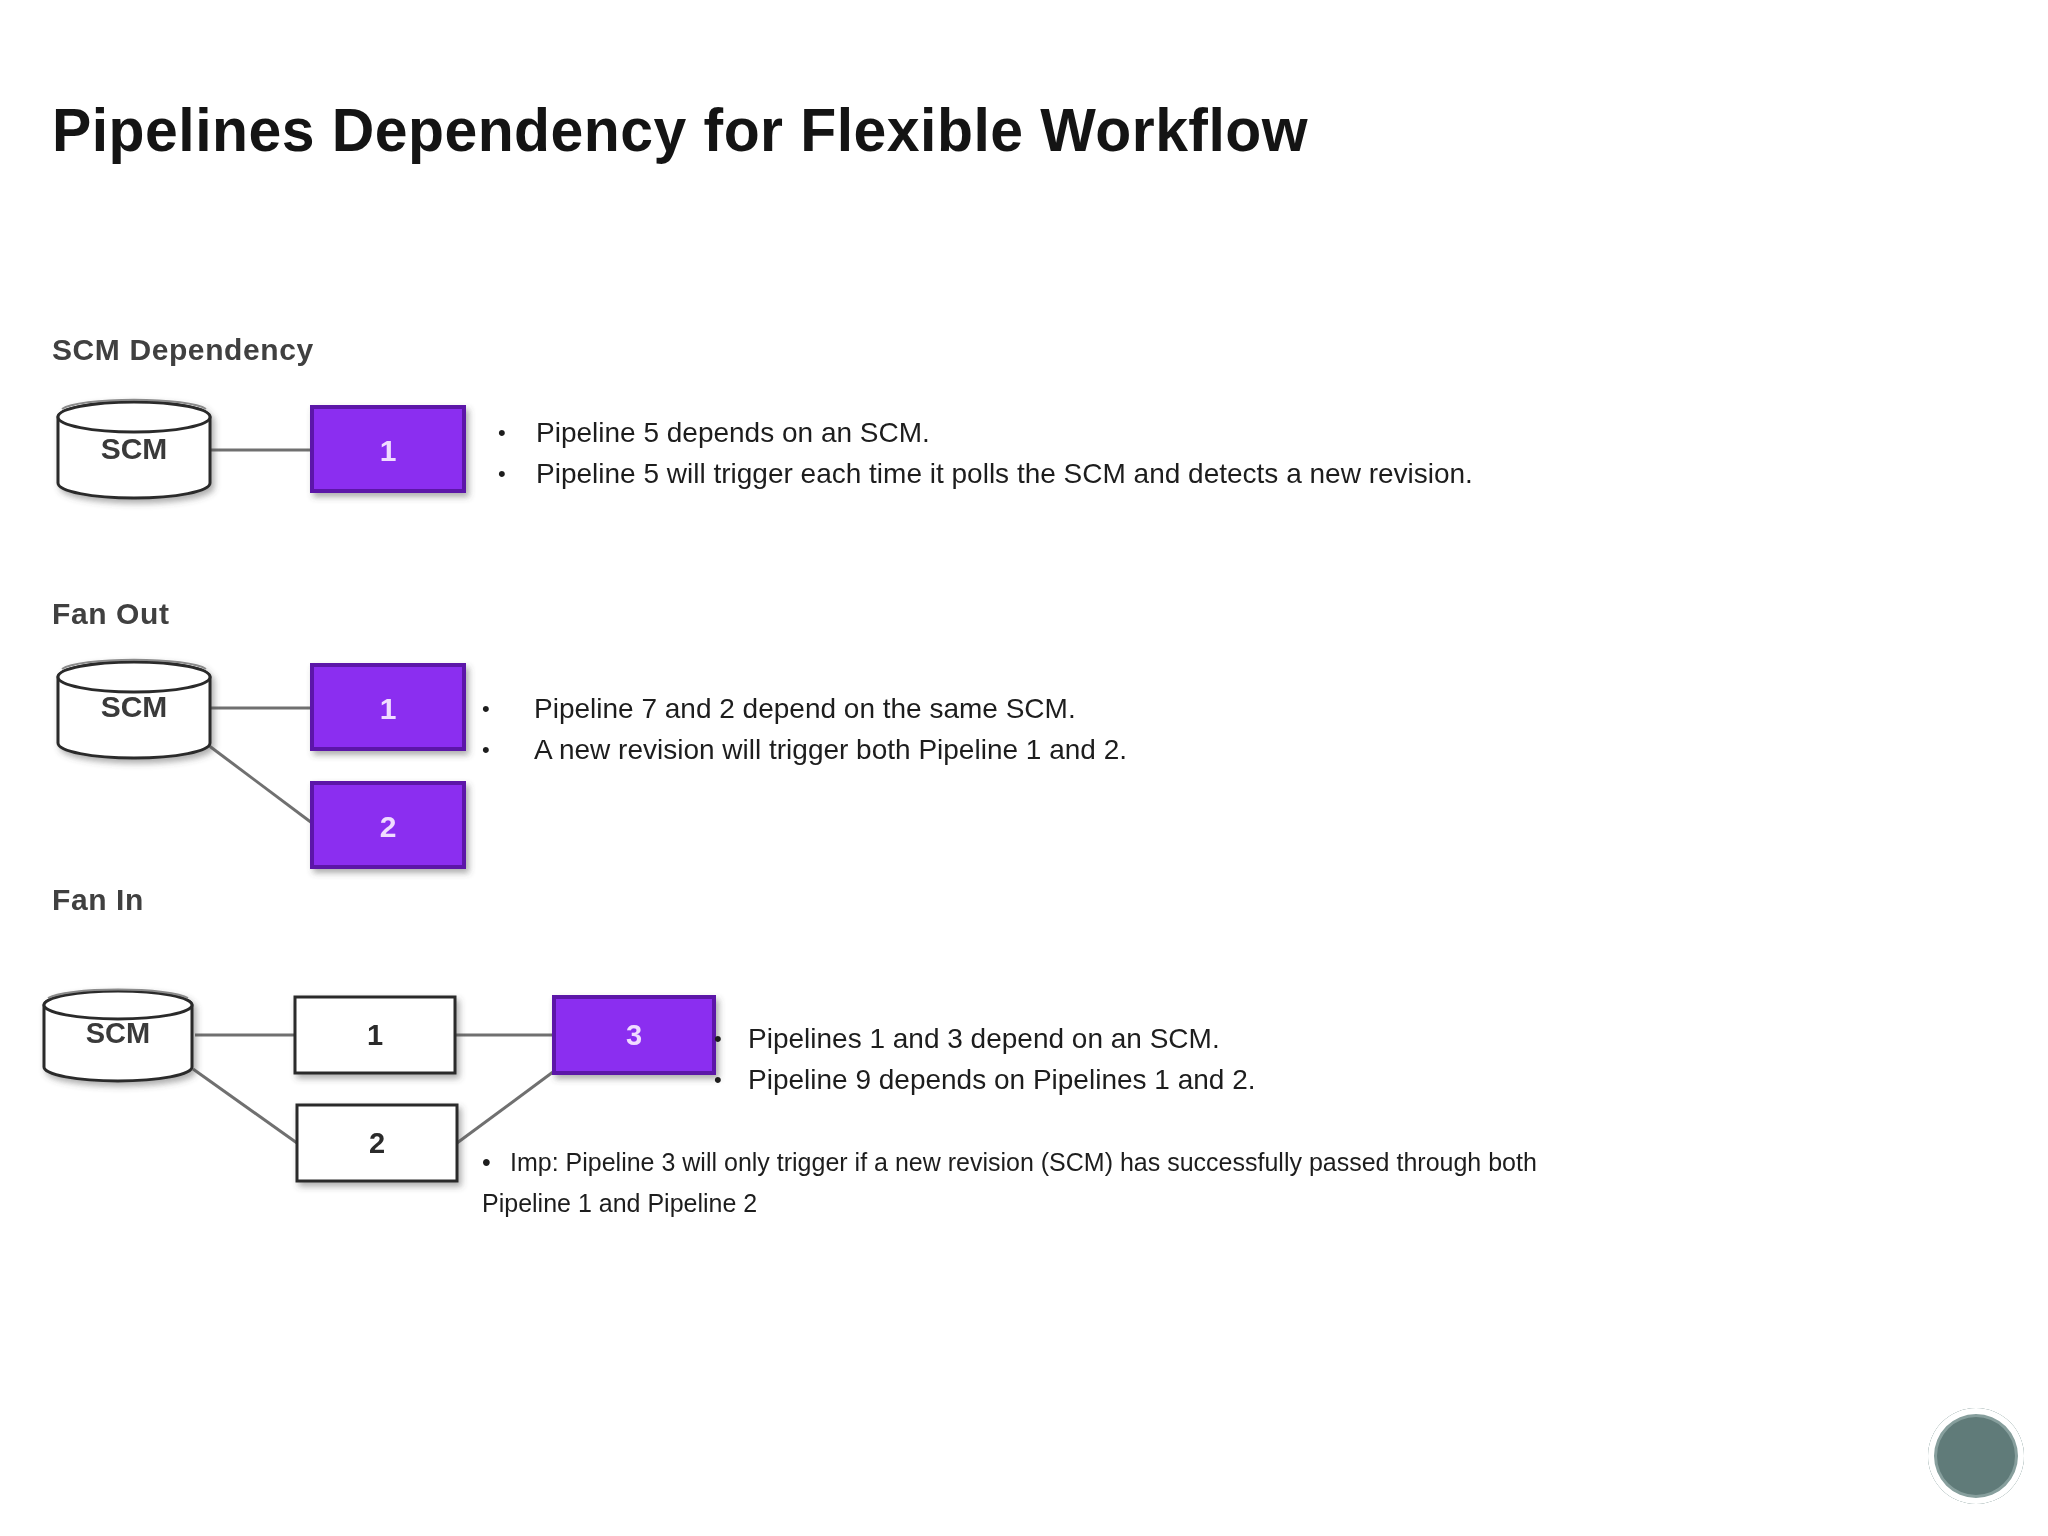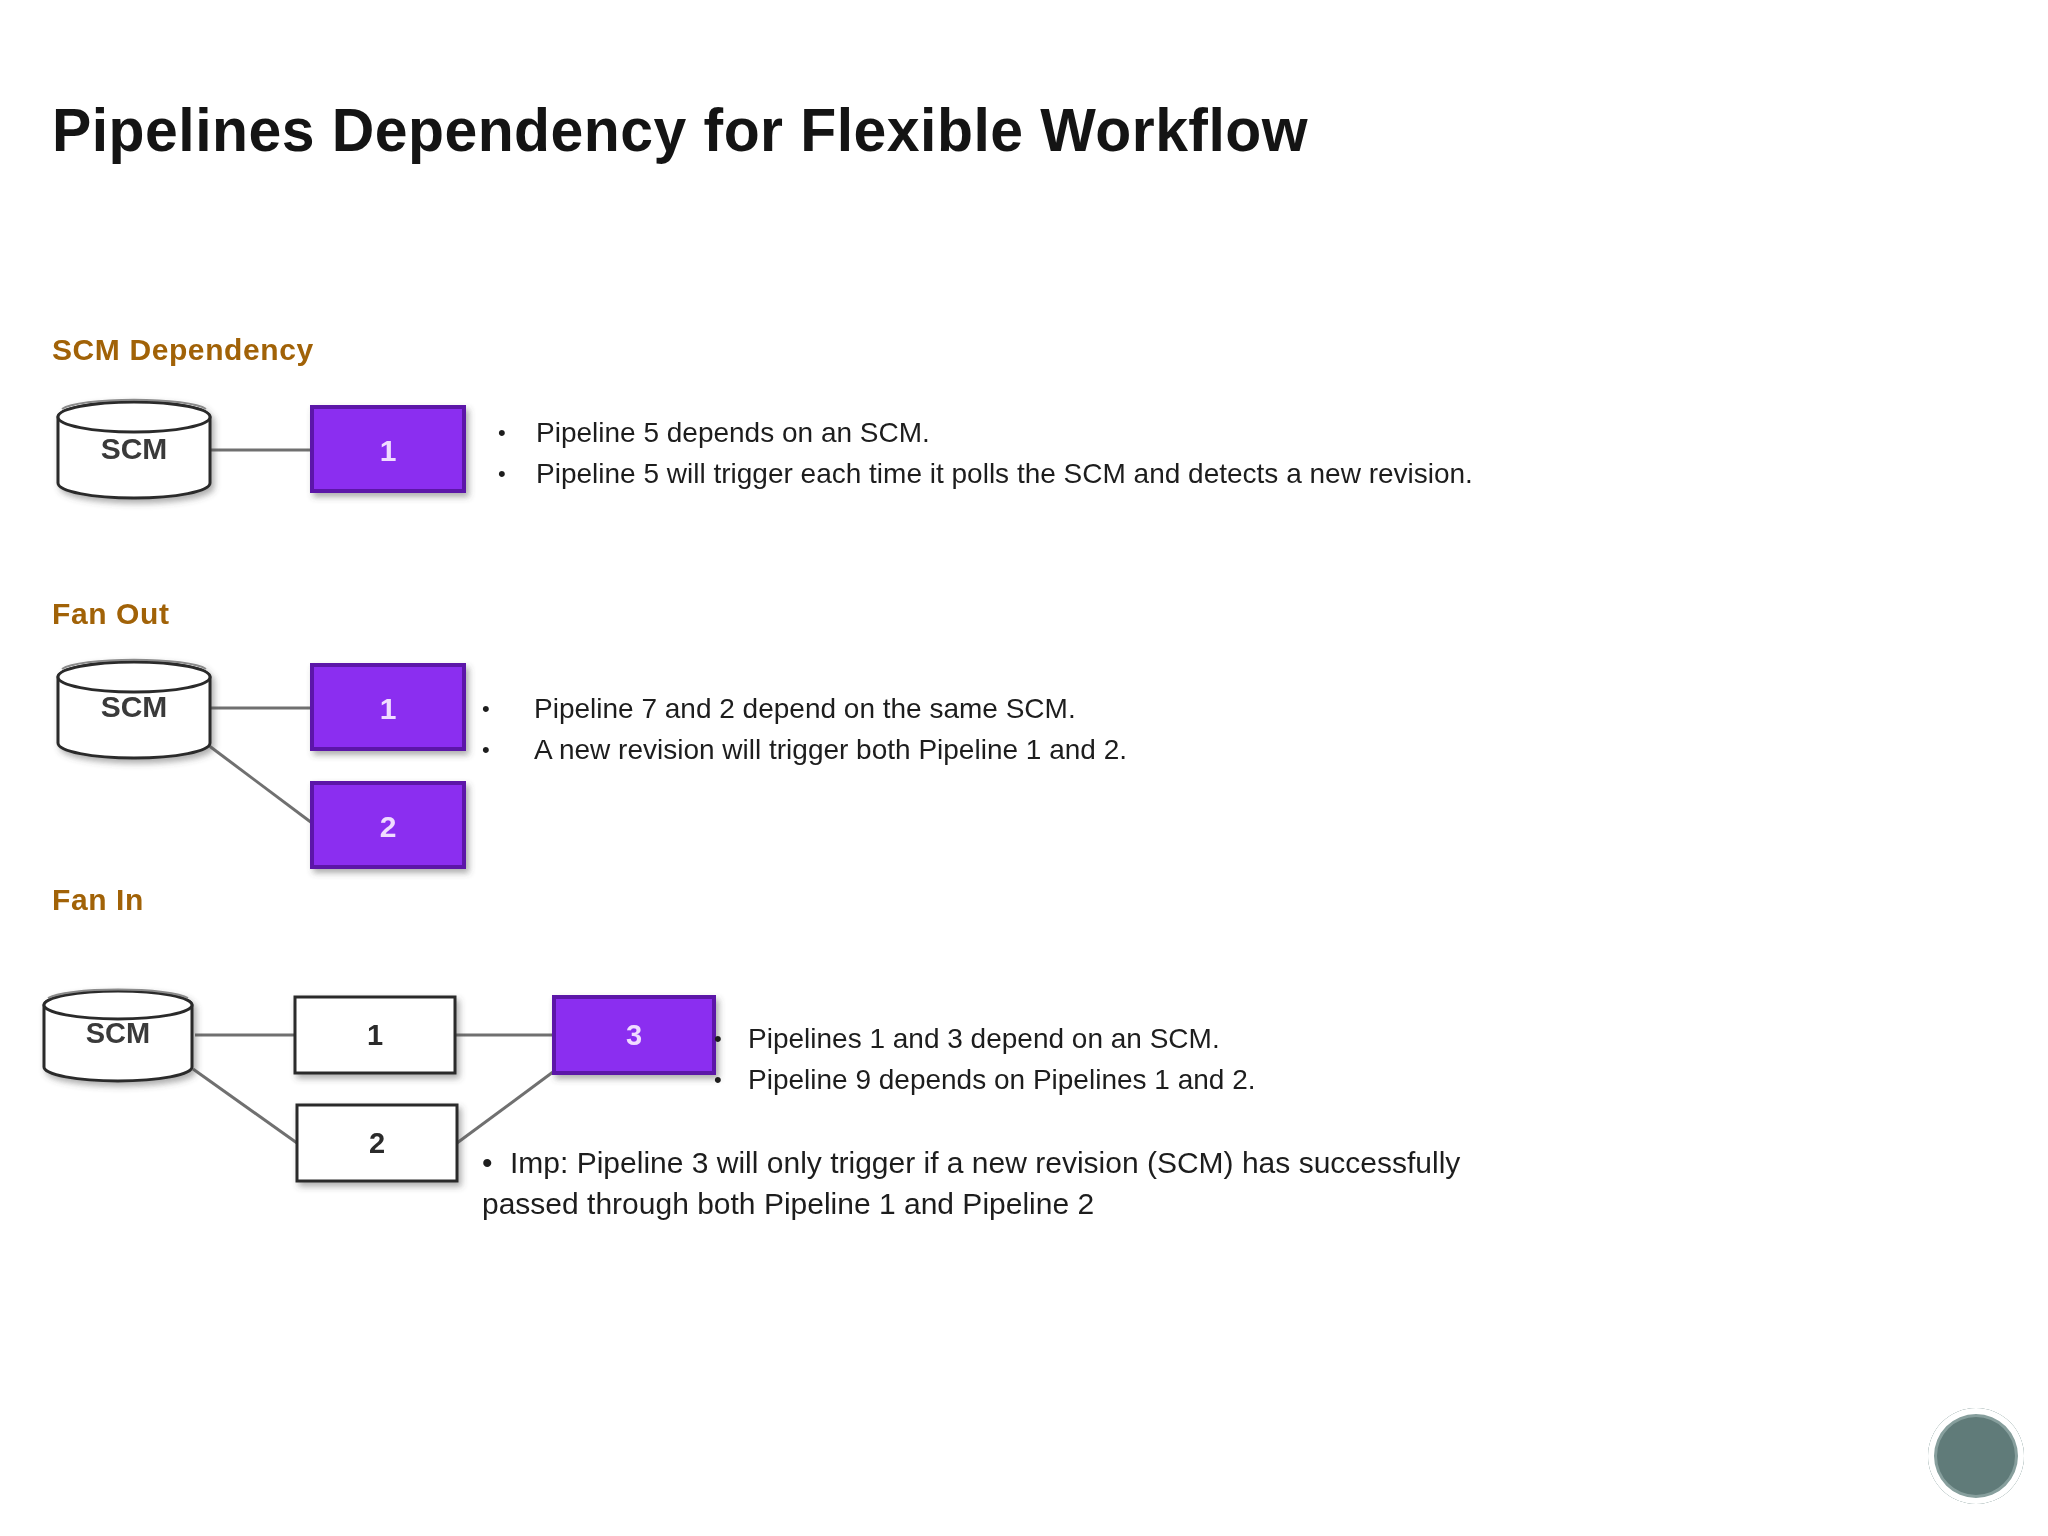--- a/index.html
+++ b/index.html
@@ -33,21 +33,21 @@
     white-space: nowrap;
   }
 
   
   .section-heading {
     position: absolute;
     font-family: "Liberation Sans", sans-serif;
     font-weight: bold;
     font-size: 30px;
     letter-spacing: 0.6px;
-    color: #a16207;
+    color: #404040;
     white-space: nowrap;
   }
   .heading-scm  { left: 52px; top: 333px; }
   .heading-out  { left: 52px; top: 597px; text-align: center; }
   .heading-in   { left: 52px; top: 883px; }
 
   
   .diagram {
     position: absolute;
     text-decoration: underline;
@@ -89,21 +89,21 @@
   .bul-in  { left: 714px; top: 1018px; }
   .bul-in .dot { width: 34px; }
 
   
   .note {
     position: absolute;
     left: 482px;
     top: 1142px;
     width: 1070px;
     font-family: "Liberation Sans", sans-serif;
-    font-size: 30px;
+    font-size: 25px;
     line-height: 41px;
     color: #1d1d1d;
   }
   .note .dot {
     display: inline-block;
     width: 28px;
   }
 
   
   .watermark {

